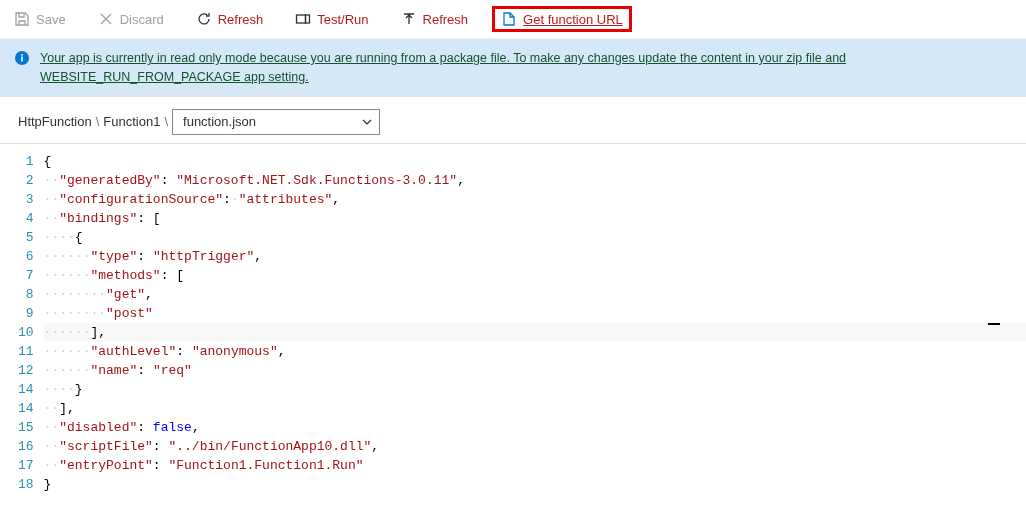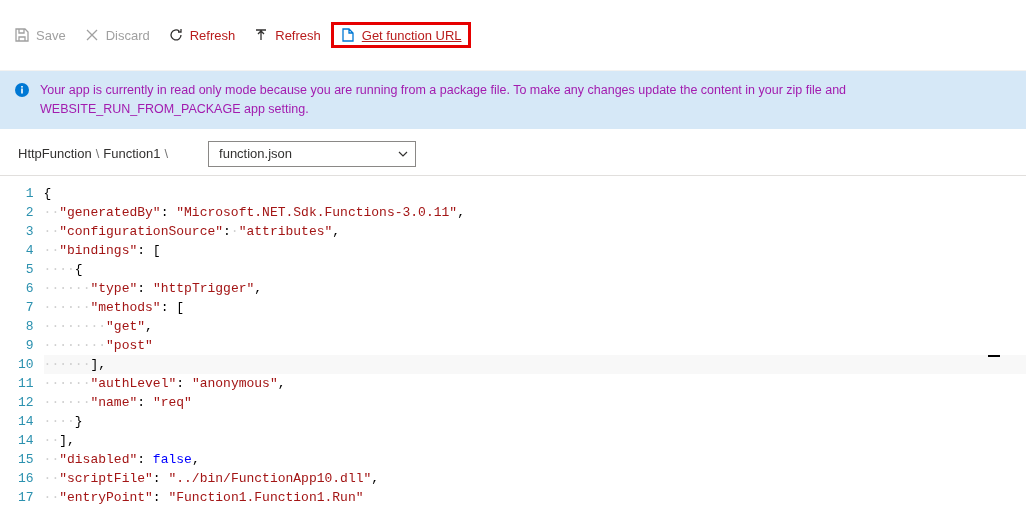--- a/index.html
+++ b/index.html
@@ -12,23 +12,23 @@
     color: #323130;
     background: #ffffff;
     overflow: hidden;
   }
 
   
   .toolbar {
     display: flex;
     align-items: center;
     height: 38px;
-    padding: 16px 6px;
+    padding: 0 6px;
     border-bottom: 1px solid #f3f2f1;
-    gap: 2px;
+    gap: 16px;
   }
   .tool-btn {
     display: inline-flex;
     align-items: center;
     padding: 4px 8px;
     gap: 6px;
     color: #b91c1c;
     cursor: pointer;
     white-space: nowrap;
   }
@@ -60,42 +60,41 @@
     line-height: 1.5;
     border-bottom: 4px solid #ffffff;
     gap: 10px;
   }
   .info-bar .info-icon {
     width: 16px;
     height: 16px;
     flex-shrink: 0;
     margin-top: 1px;
   }
-  .info-bar .msg { flex: 1; color: #a21caf; }
+  .info-bar .msg { flex: 1; color: #14532d; text-decoration: underline; }
 
   
   .crumb-row {
     display: flex;
     align-items: center;
     padding: 8px 18px;
     gap: 4px;
     border-bottom: 1px solid #e1dfdd;
   }
   .crumb-sep { color: #767676; }
   .file-select {
     display:flex;
     align-items:center;
     justify-content:space-between;
     border:1px solid #8a8886;
     height:24px;
     padding:0 6px 0 10px;
     min-width:190px;
     font-size:13px;
     cursor:pointer;
-    margin-left:36px;
   }
   .chev { width:12px; height:12px; }
 
   
   .editor {
     display: flex;
     font-family: Consolas, "Courier New", monospace;
     font-size: 13px;
     line-height: 19px;
     padding-top: 8px;
@@ -159,20 +158,29 @@
 
   <div class="tool-btn">
     <span class="icon">
       <svg viewBox="0 0 16 16">
           <path fill="none" stroke="#323130" stroke-width="1.3" d="M13 8a5 5 0 1 1-1.8-3.9M13 2v3h-3"></path>
         </svg>
     </span>
     <span>Refresh</span>
   </div>
 
+  <div class="tool-btn">
+    <span class="icon">
+      <svg viewBox="0 0 16 16">
+          <rect x="1.5" y="4" width="9" height="8" fill="none" stroke="#323130" stroke-width="1.3"></rect>
+          <rect x="10.5" y="4" width="4" height="8" fill="none" stroke="#323130" stroke-width="1.3"></rect>
+        </svg>
+    </span>
+    <span>Test/Run</span>
+  </div>
 
   <div class="tool-btn">
     <span class="icon">
       <svg viewBox="0 0 16 16">
           <path fill="none" stroke="#323130" stroke-width="1.3" d="M8 13V4 M5 7l3-3 3 3 M3 3h10"></path>
         </svg>
     </span>
     <span>Refresh</span>
   </div>
 

